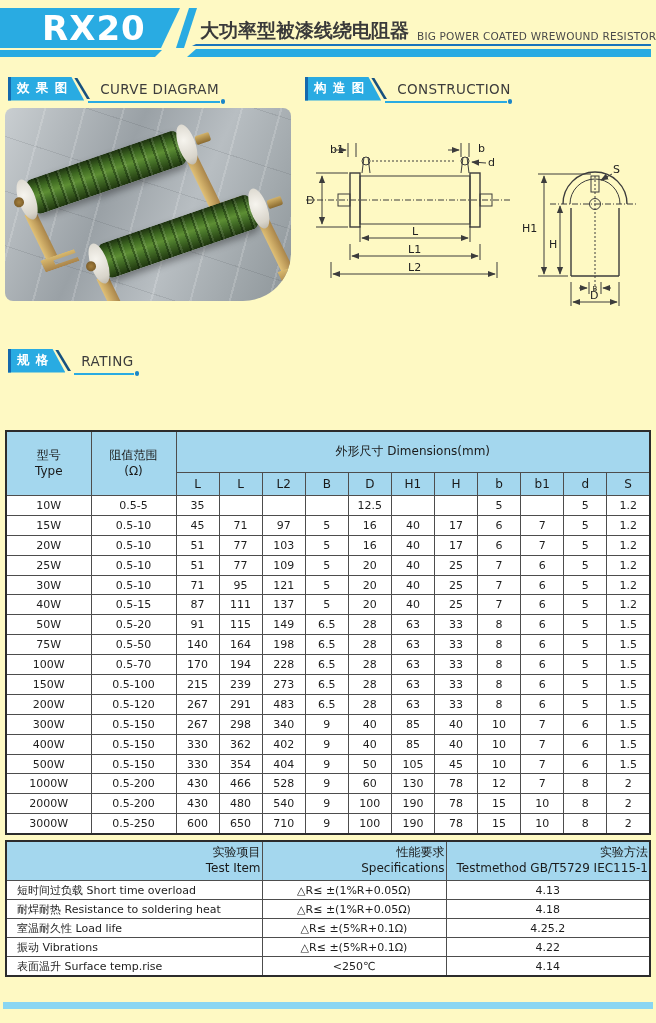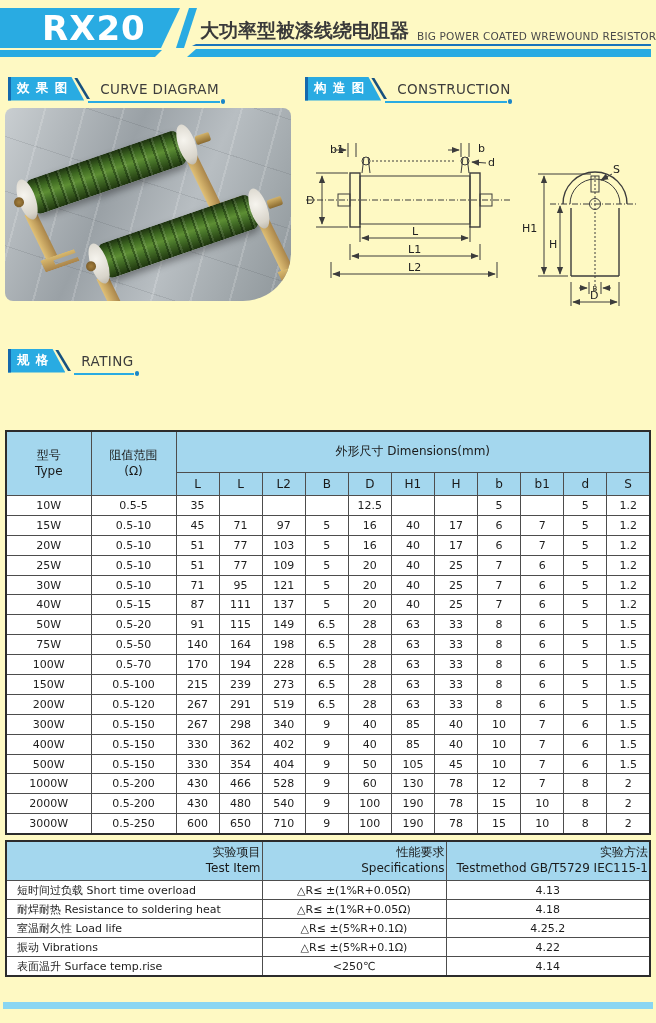--- a/index.html
+++ b/index.html
@@ -421,21 +421,21 @@
           <td>8</td>
           <td>6</td>
           <td>5</td>
           <td>1.5</td>
         </tr>
         <tr>
           <td>200W</td>
           <td>0.5-120</td>
           <td>267</td>
           <td>291</td>
-          <td>519</td>
+          <td>483</td>
           <td>6.5</td>
           <td>28</td>
           <td>63</td>
           <td>33</td>
           <td>8</td>
           <td>6</td>
           <td>5</td>
           <td>1.5</td>
         </tr>
         <tr>

